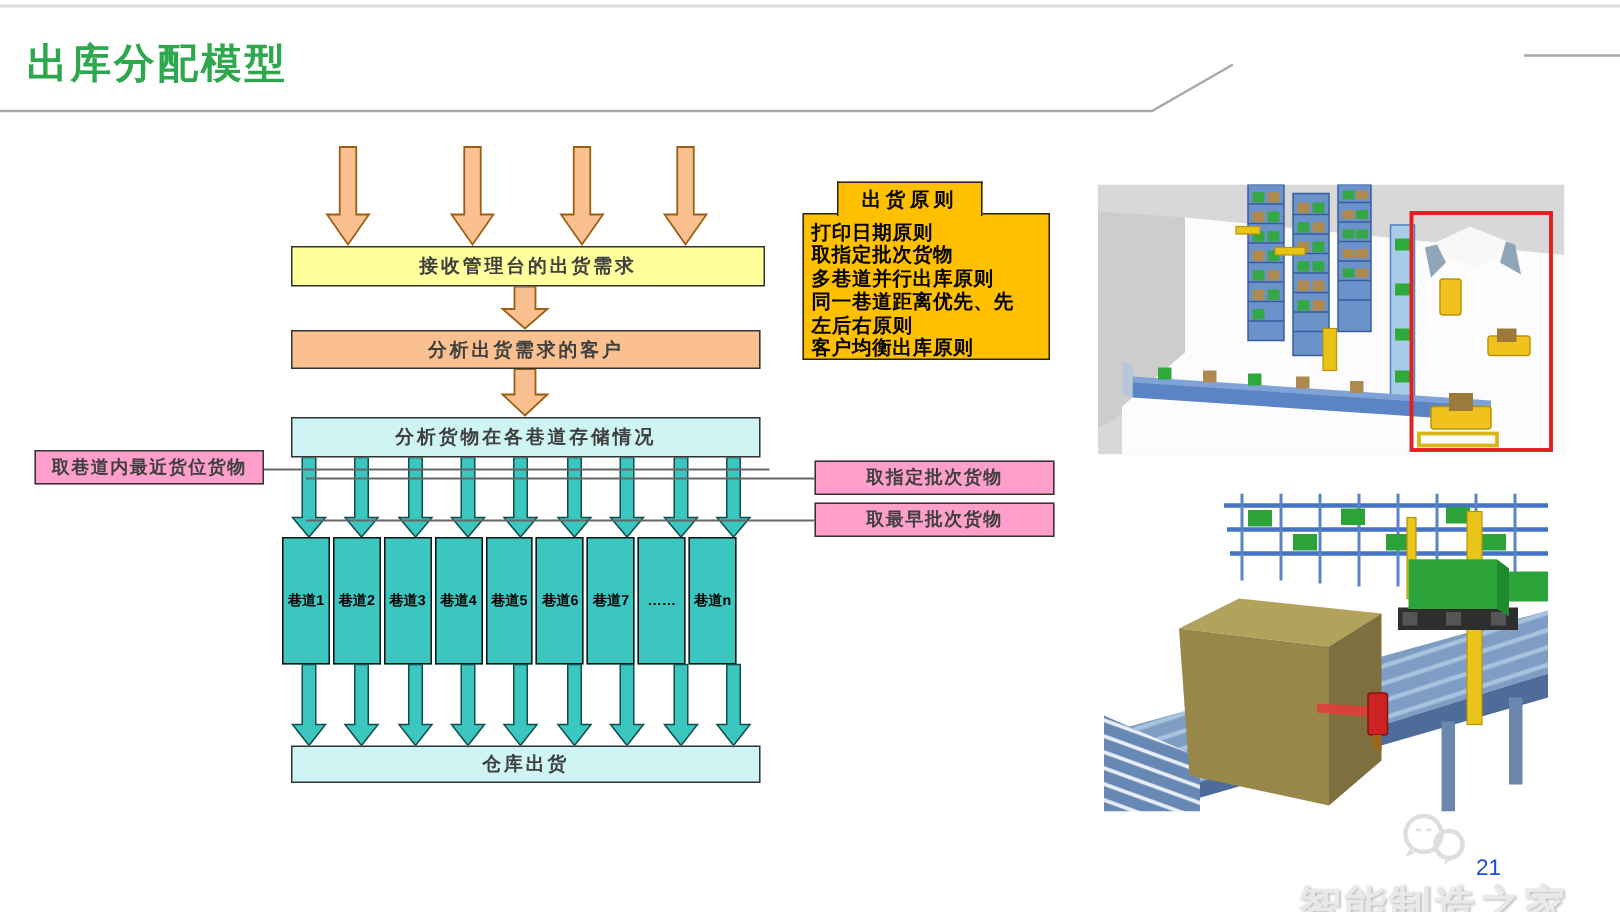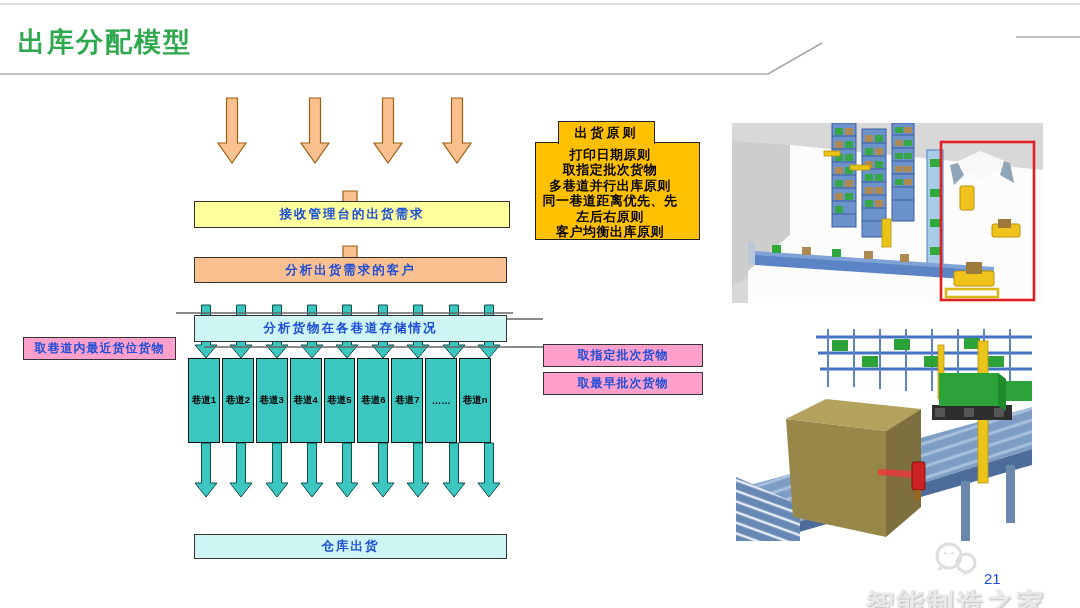--- a/index.html
+++ b/index.html
@@ -9,21 +9,21 @@
     margin:0 auto;
   }
   .abs{position:absolute;}
   .slide-top-edge{left:0;top:3px;width:1080px;height:2px;background:#dcdcdc;}
   .page-title{
     left:18px;top:24px;font-size:27px;font-weight:bold;color:#2ea84d;letter-spacing:2px;
   }
   .fc-box{
     position:absolute;box-sizing:border-box;border:1.5px solid #333;
     display:flex;align-items:center;justify-content:center;
-    font-weight:700;font-size:12.5px;letter-spacing:2px;color:#1d4ed8;z-index:2;white-space:nowrap;margin-top:37px;
+    font-weight:700;font-size:12.5px;letter-spacing:2px;color:#404040;z-index:2;white-space:nowrap;
   }
   .box-yellow{background:#ffff9c;}
   .box-orange{background:#fac090;}
   .box-cyanlt{background:#cff4f4;}
   .box-pink{background:#ff9fcb;font-size:12px;letter-spacing:1px;}
   .lanes{
     position:absolute;left:188px;top:358px;width:303px;height:85px;
     display:flex;gap:2px;z-index:2;
   }
   .lane{
@@ -33,21 +33,21 @@
   }
   .principles{position:absolute;left:535px;top:121px;width:165px;height:119px;z-index:3;}
   .principles .tab{
     position:absolute;left:23px;top:0;width:97px;height:23px;background:#ffc000;
     border:1.5px solid #222;border-bottom:none;z-index:2;box-sizing:border-box;
     display:flex;align-items:center;justify-content:center;
     font-weight:700;font-size:13px;letter-spacing:3px;color:#000;
   }
   .principles .body{
     position:absolute;left:0;top:21px;width:165px;height:98px;background:#ffc000;
-    border:1.5px solid #222;box-sizing:border-box;z-index:1;padding:4px 20px 0 5px;text-align:center;
+    border:1.5px solid #222;box-sizing:border-box;z-index:1;padding:4px 20px 0 5px;
   }
   .principles .body div{
     font-weight:700;font-size:13px;line-height:15.4px;color:#000;letter-spacing:0.5px;
   }
   .img-frame{position:absolute;z-index:1;}
   .watermark{position:absolute;left:836px;top:541px;width:240px;height:60px;z-index:4;}
   .wm-row{display:flex;align-items:center;gap:6px;flex-direction:column;}
   .wm-text{
     font-size:28px;font-weight:bold;color:#e9e9e9;letter-spacing:2px;
     text-shadow:1px 1px 2px #b5b5b5;white-space:nowrap;

